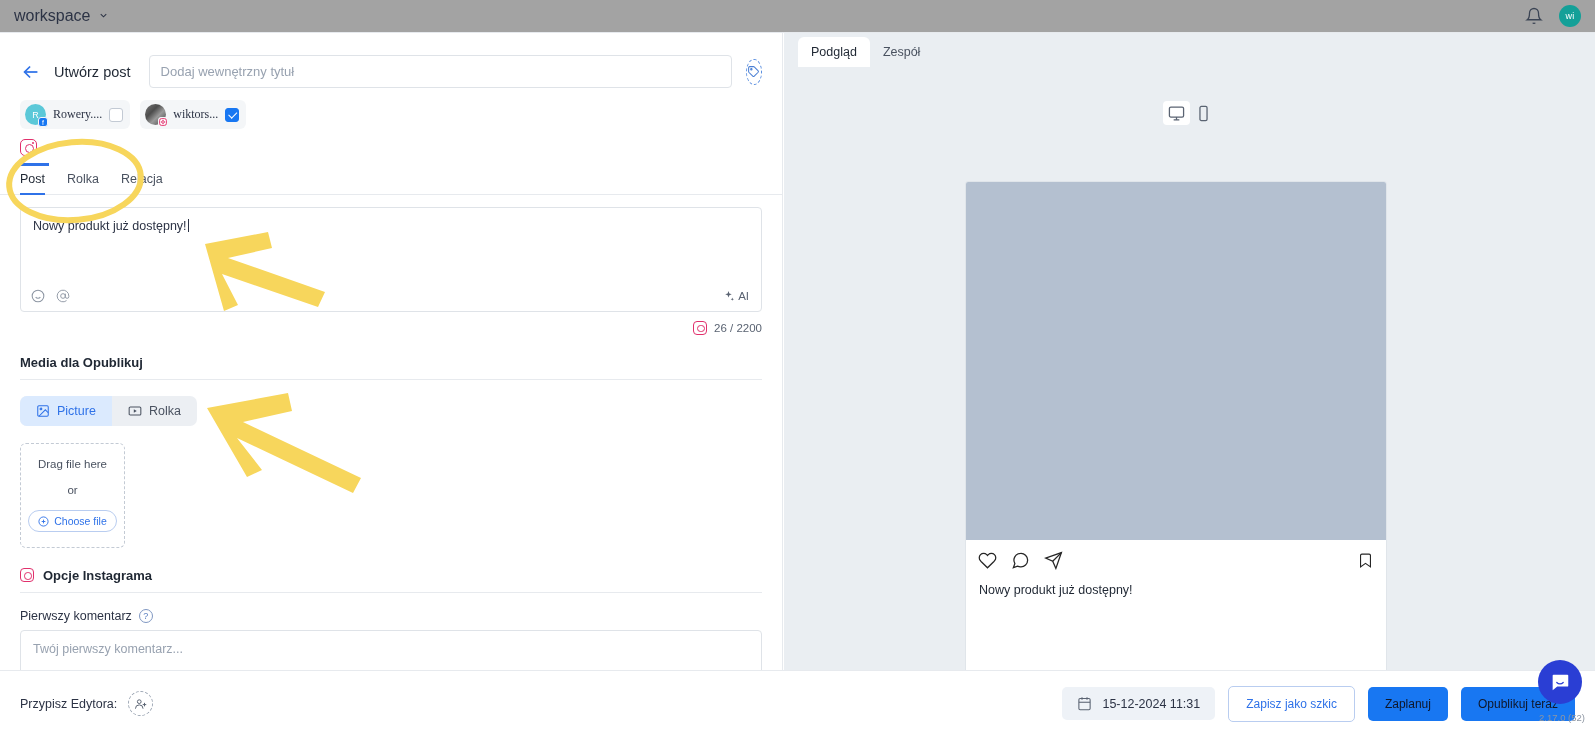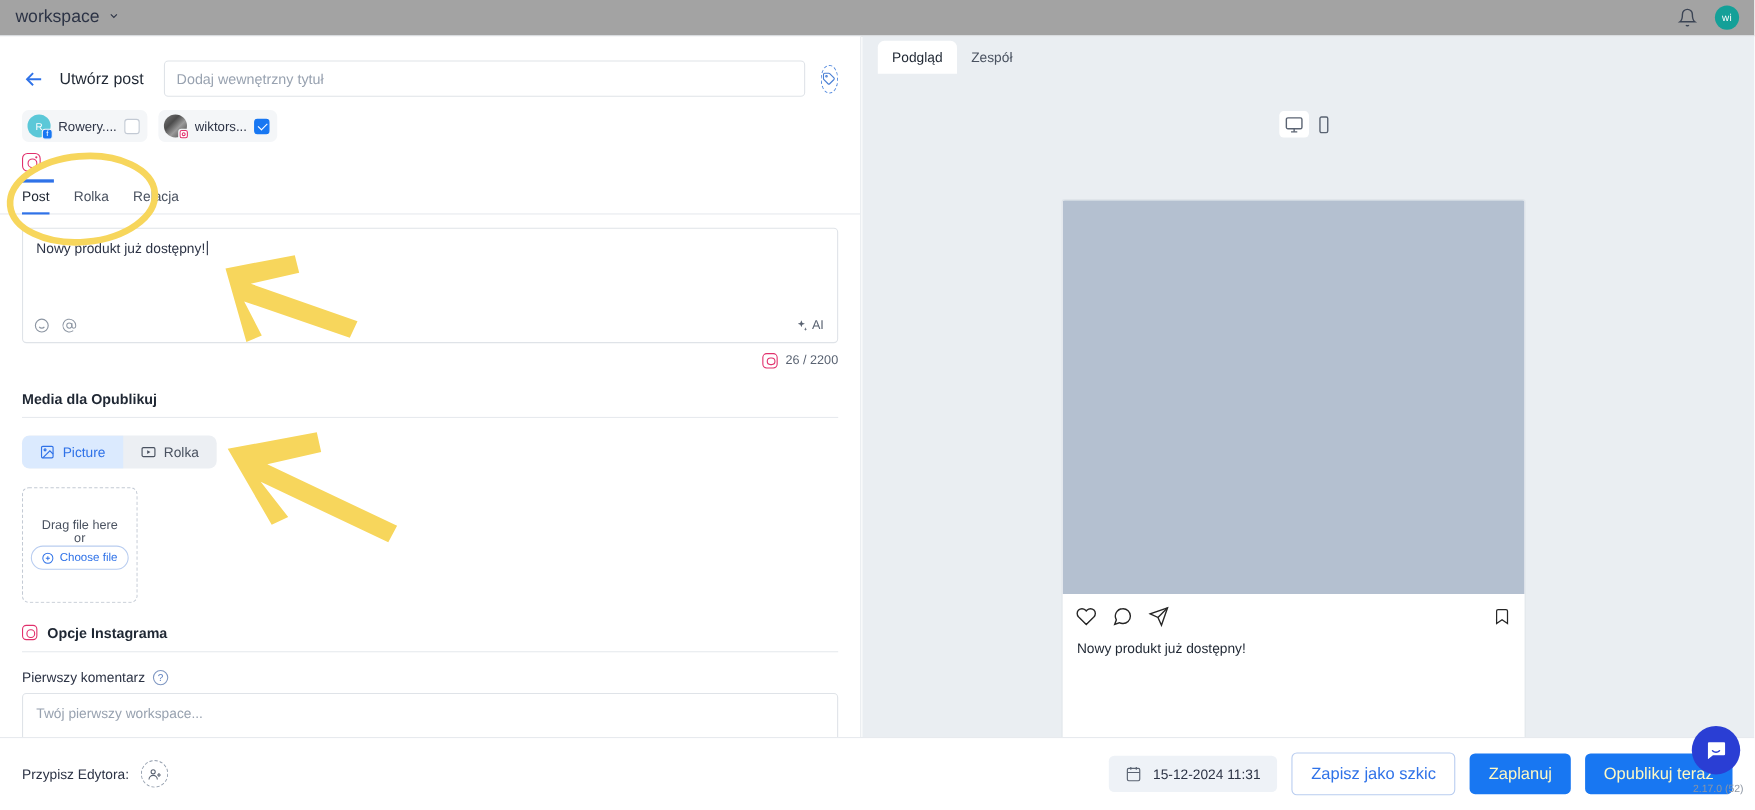--- a/index.html
+++ b/index.html
@@ -63,21 +63,21 @@
   .av-ig {
     background: linear-gradient(135deg,#7a7a7a 0%,#4c4c4c 35%,#9a9a9a 60%,#3d3d3d 100%);
   }
   .badge {
     position: absolute; right: -2px; bottom: -2px; width: 10px; height: 10px;
     border-radius: 3px; display: flex; align-items: center; justify-content: center;
     font-size: 7px; color: #fff; border: 1px solid #f4f6f8;
   }
   .badge-fb { background: #1877f2; }
   .badge-ig { background: #fff; border: 1px solid #f4f6f8; }
-  .chip-name { font-size: 12px; color: #2c3345; max-width: 62px; overflow: hidden; white-space: nowrap; }
+  .chip-name { font-size: 12px; color: #2c3345; max-width: 62px; overflow: hidden; white-space: nowrap; font-family: Liberation Serif, serif; }
   .cbox {
     width: 14px; height: 14px; border-radius: 3px; border: 1px solid #c3cad4;
     background: #fff; flex: 0 0 auto;
   }
   .cbox.on {
     background: #1877f2; border-color: #1877f2;
     display: flex; align-items: center; justify-content: center;
   }
   .cbox.on::after {
     content: ""; width: 3.5px; height: 7px; border: solid #fff;
@@ -154,21 +154,21 @@
   }
   .seg-btn {
     display: flex; align-items: center; gap: 7px; font-size: 12.5px;
     padding: 8px 16px; color: #4a5260; cursor: pointer;
   }
   .seg-btn.active { background: #dbeafe; color: #2f72e8; }
   .drop-zone {
     margin: 17px 20px 0 20px; width: 105px; height: 105px;
     border: 1.4px dashed #c3cad4; border-radius: 6px;
     display: flex; flex-direction: column; align-items: center;
-    justify-content: center; gap: 0; text-align: right;
+    justify-content: center; gap: 14px; text-align: right;
   }
   .dz-txt { font-size: 11.5px; color: #4a5260; }
   .dz-or { font-size: 11.5px; color: #4a5260; }
   .choose-file {
     display: flex; align-items: center; gap: 5px; border: 1px solid #b9cdf0;
     background: #fff; color: #2f72e8; font-size: 10.5px; border-radius: 13px;
     padding: 4px 9px; cursor: pointer;
   }
 
   
@@ -240,25 +240,25 @@
     display: flex; align-items: center; justify-content: center; color: #5a6372;
     cursor: pointer;
   }
   .bottom-right { margin-left: auto; display: flex; align-items: center; gap: 13px; }
   .date-pill {
     display: flex; align-items: center; gap: 10px; background: #eef2f7;
     border-radius: 5px; padding: 9px 15px; font-size: 12.5px; color: #2c3345;
     cursor: pointer;
   }
   .btn {
-    font-size: 15px; border-radius: 5px; padding: 10px 17px; cursor: pointer;
+    font-size: 12px; border-radius: 5px; padding: 10px 17px; cursor: pointer;
     font-family: "Liberation Sans", sans-serif; white-space: nowrap;
   }
   .btn-outline { border: 1px solid #b9cdf0; background: #fff; color: #2f72e8; }
-  .btn-primary { border: none; background: #1877f2; color: #fef9c3; }
+  .btn-primary { border: none; background: #1877f2; color: #0f172a; }
   .intercom {
     position: absolute; right: 13px; top: 660px; width: 44px; height: 44px;
     border-radius: 50%; background: #2a3ed4; display: flex; align-items: center;
     justify-content: center; cursor: pointer;
   }
   .version {
     position: absolute; right: 10px; top: 712px; font-size: 9.5px; color: #8d96a3;
   }
 
   
@@ -414,21 +414,21 @@
     <div class="opt-head">
       <span class="ig-mini"></span>
       <span class="opt-head-txt">Opcje Instagrama</span>
     </div>
     <div class="hr"></div>
 
     <div class="first-comment-label">
       <span>Pierwszy komentarz</span>
       <span class="help-ico">?</span>
     </div>
-    <div class="comment-box">Twój pierwszy workspace...</div>
+    <div class="comment-box">Twój pierwszy komentarz...</div>
   </div>
 
   <div class="right-pane">
     <div class="pv-tabs">
       <div class="pv-tab active">Podgląd</div>
       <div class="pv-tab">Zespół</div>
     </div>
 
     <div class="device-toggle">
       <div class="dev-btn active">

